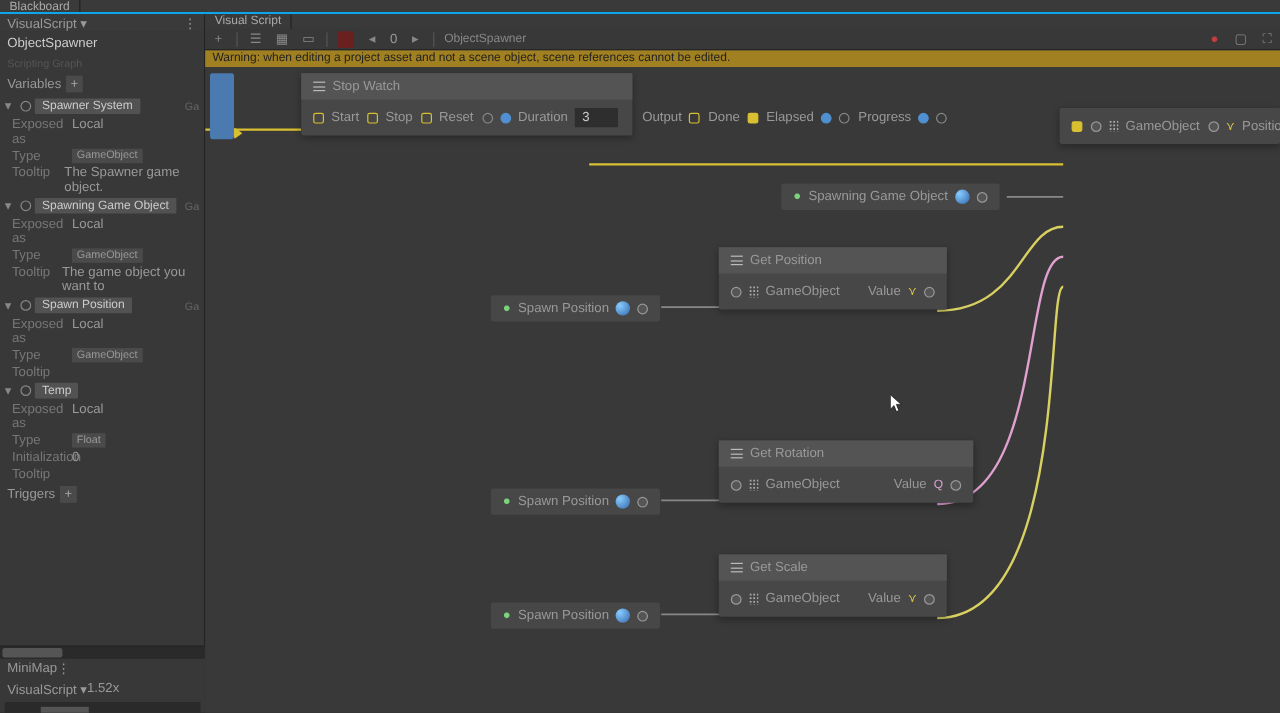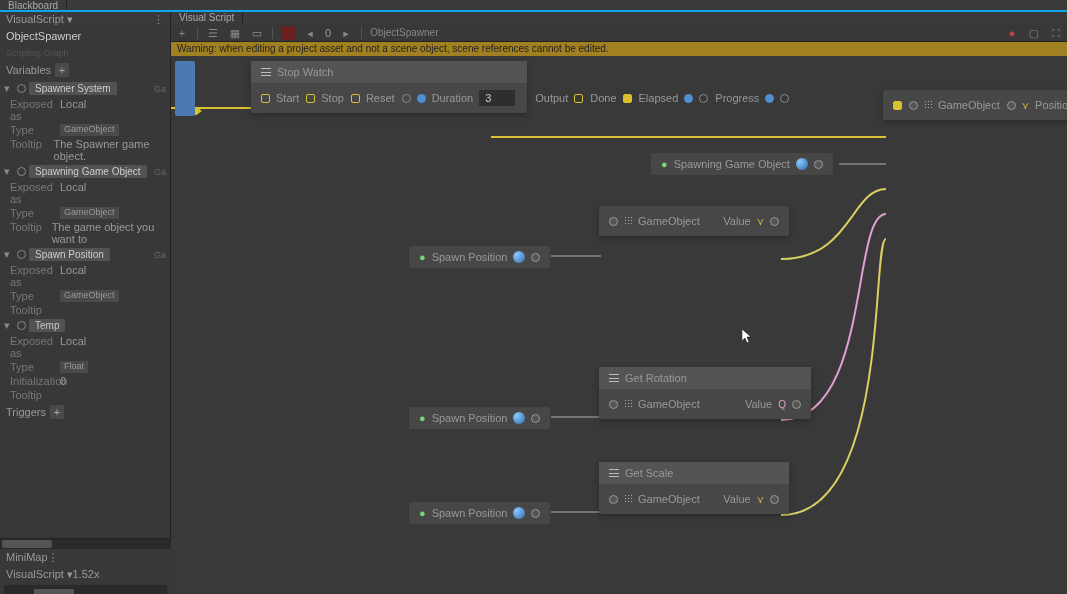--- a/index.html
+++ b/index.html
@@ -270,20 +270,24 @@
     </div>
 
     <div class="mini-node" style="left:480px;top:97px">
       <span style="color:#7bd47b">●</span>
         <span>Spawning Game Object</span>
       <span class="orb-icon"></span>
       <span class="port c-grey"></span>
     </div>
 
     <div class="node" style="left:428px;top:150px;width:190px">
+      <div class="node-header">
+          <span class="hamburger"></span>
+          <span>Get Position</span>
+        </div>
       <div class="node-body">
         <div class="port-row">
             <span class="port c-grey"></span>
             <span class="icon-dots"></span>
             <span>GameObject</span>
           </div>
         <div class="port-row" style="margin-left:auto">
             <span>Value</span>
             <span class="vec-icon">⋎</span>
             <span class="port c-grey"></span>

